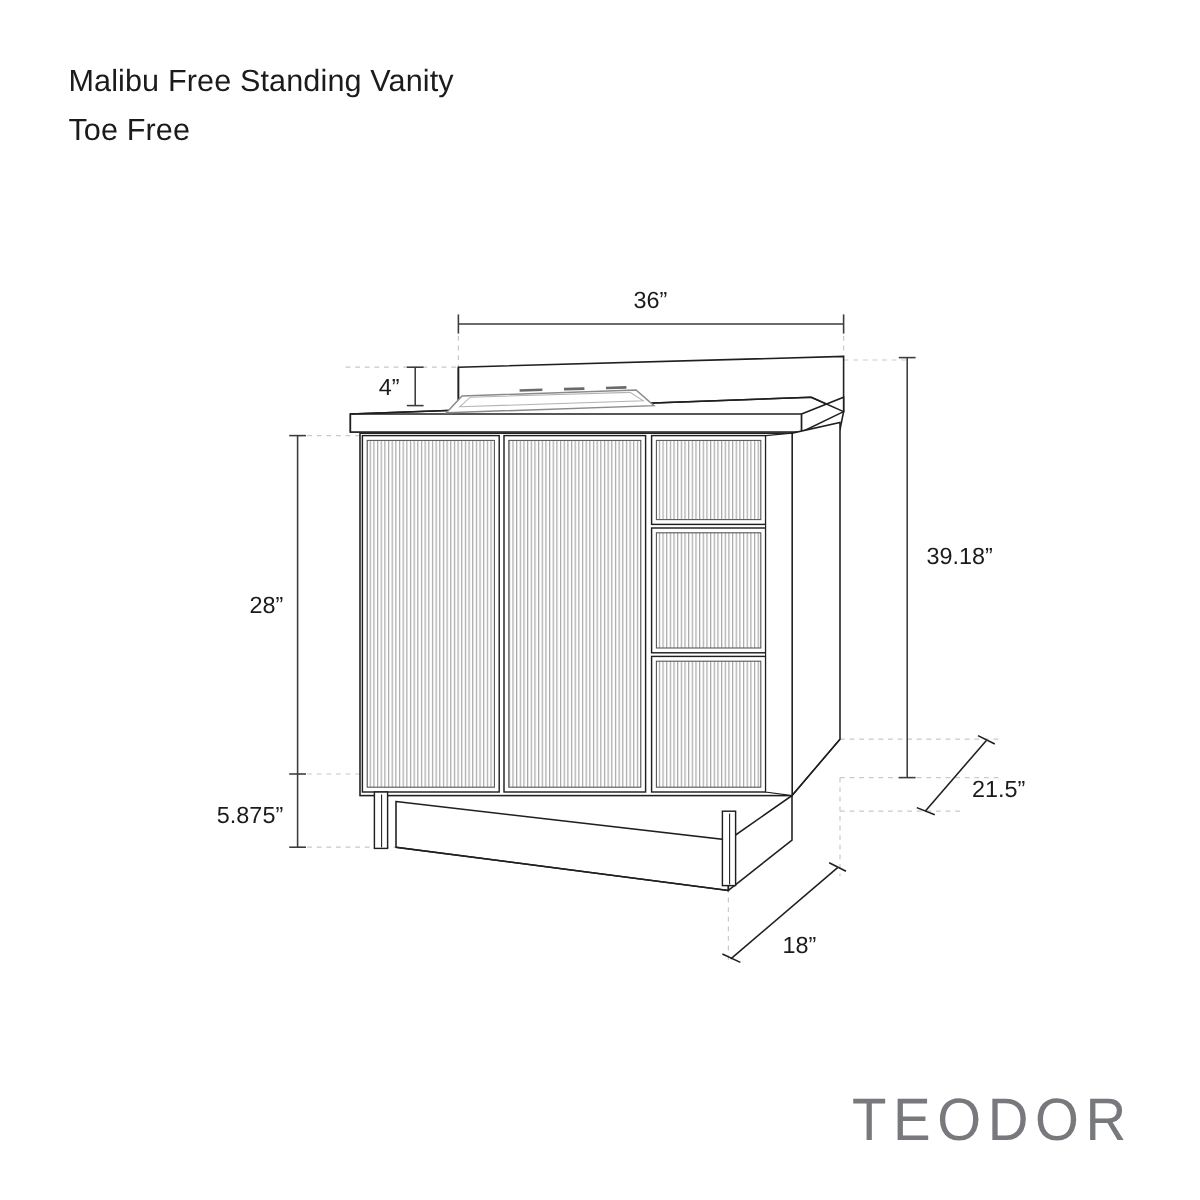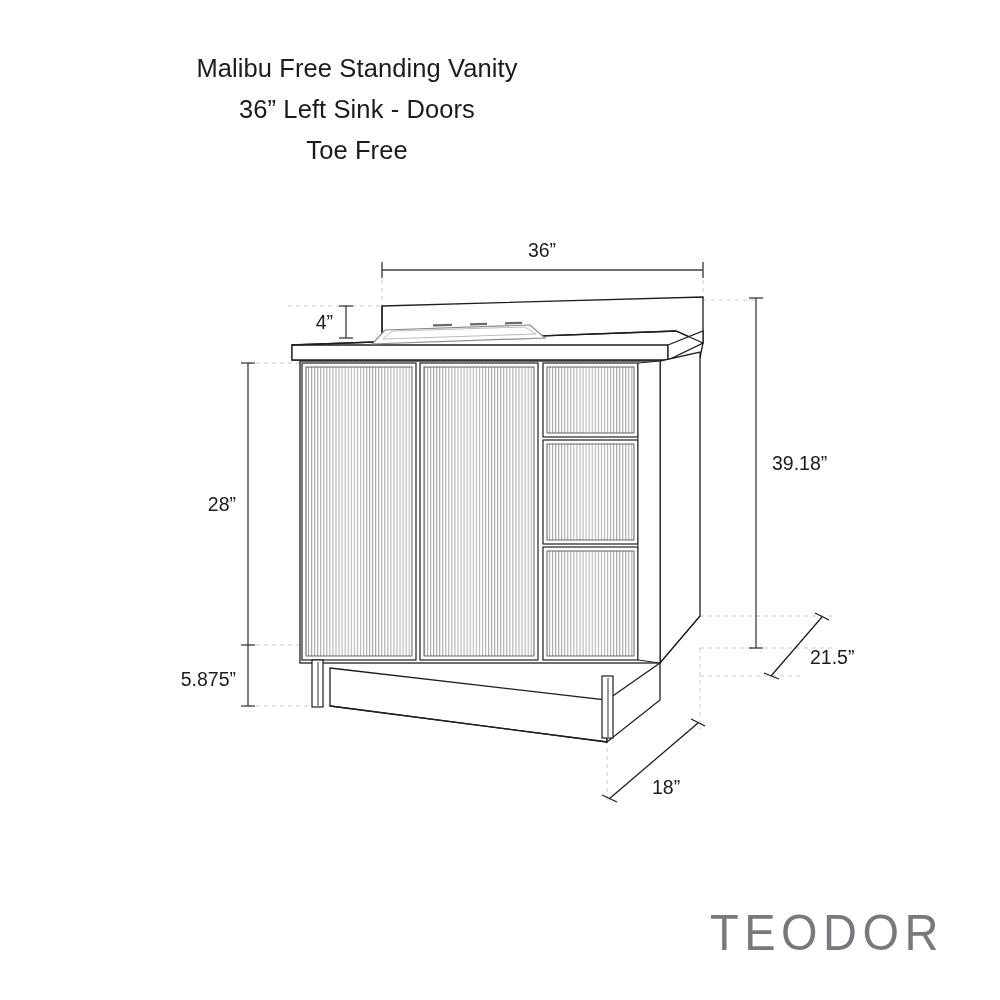--- a/index.html
+++ b/index.html
@@ -19,21 +19,20 @@
     position: absolute;
     inset: 0;
     width: 1000px;
     height: 1000px;
   }
   .title-block {
     position: absolute;
     left: 57px;
     top: 48px;
     width: 600px;
-    text-align: center;
   }
   .title-line {
     font-size: 25.5px;
     line-height: 41px;
     color: #1b1b1b;
     font-weight: 400;
     letter-spacing: 0.1px;
     white-space: pre;
   }
   .brand {
@@ -55,21 +54,20 @@
   }
   .dimtext {
     font-size: 19.5px;
   }
 </style>
 </head>
 <body>
 
 <div class="title-block">
   <div class="title-line">Malibu Free Standing Vanity</div>
-  <div class="title-line">36” Left Sink - Doors</div>
   <div class="title-line">Toe Free</div>
 </div>
 
 <svg id="sheet" viewBox="0 0 1000 1000">
   <defs>
 
     <pattern id="flutes" width="3.05" height="8" patternUnits="userSpaceOnUse">
       <rect width="3.05" height="8" fill="#ffffff"></rect>
       <rect x="0" width="1.0" height="8" fill="#a8a8a8"></rect>
     </pattern>

